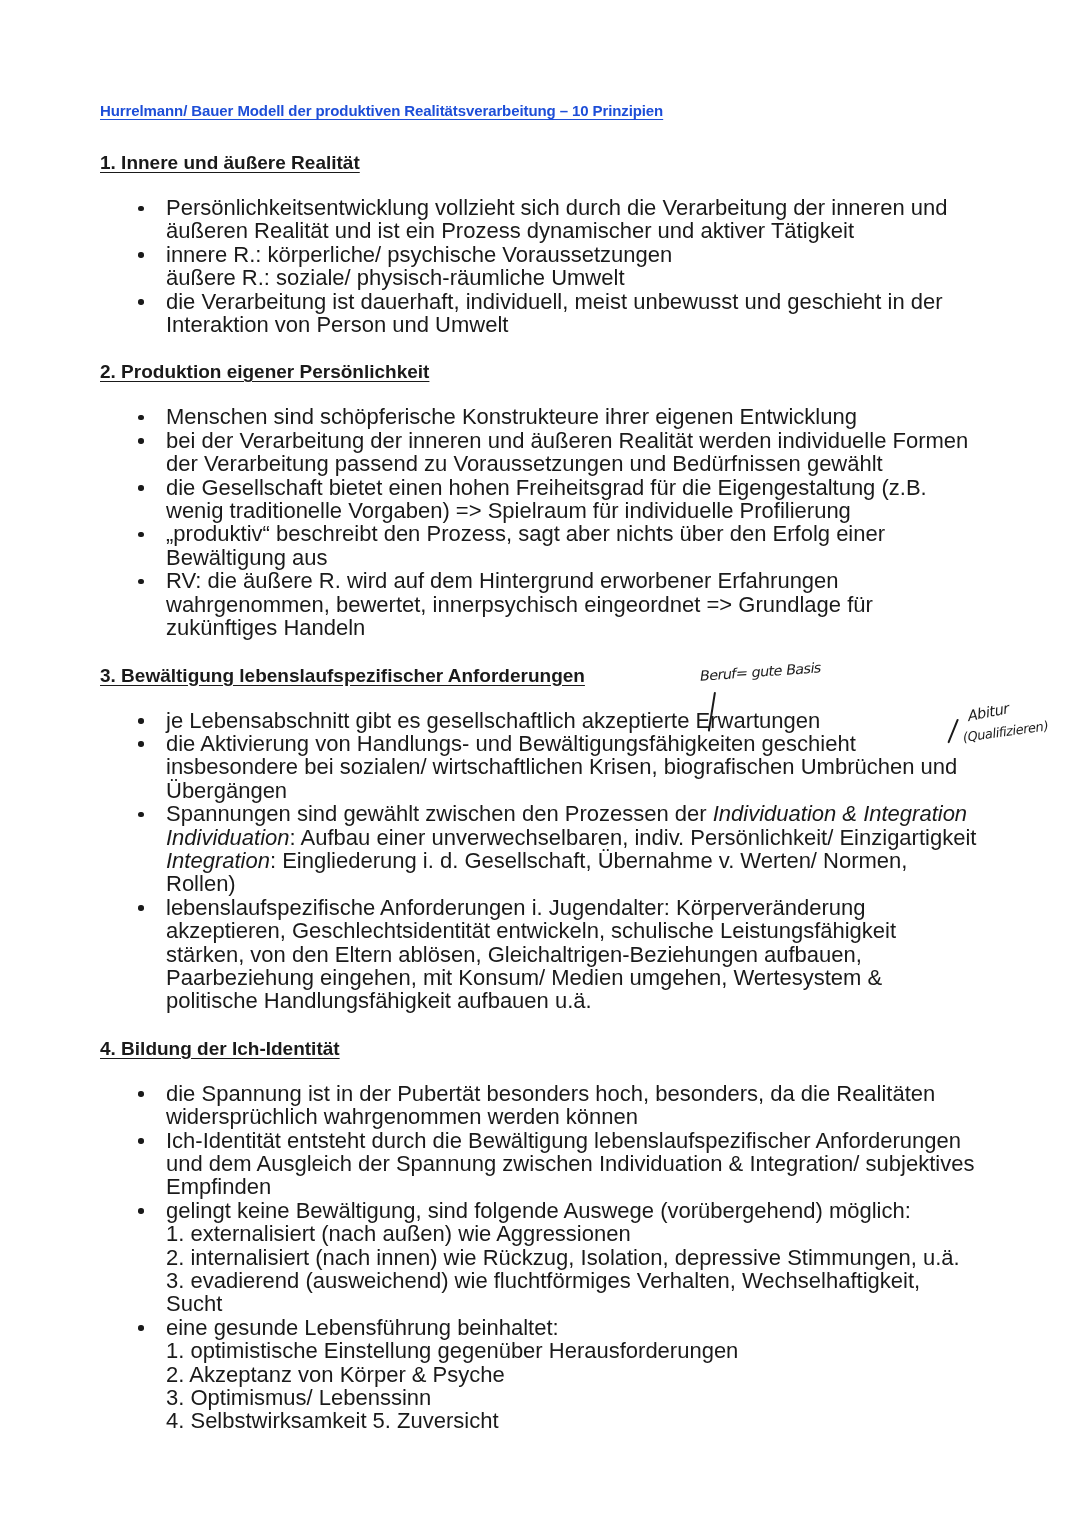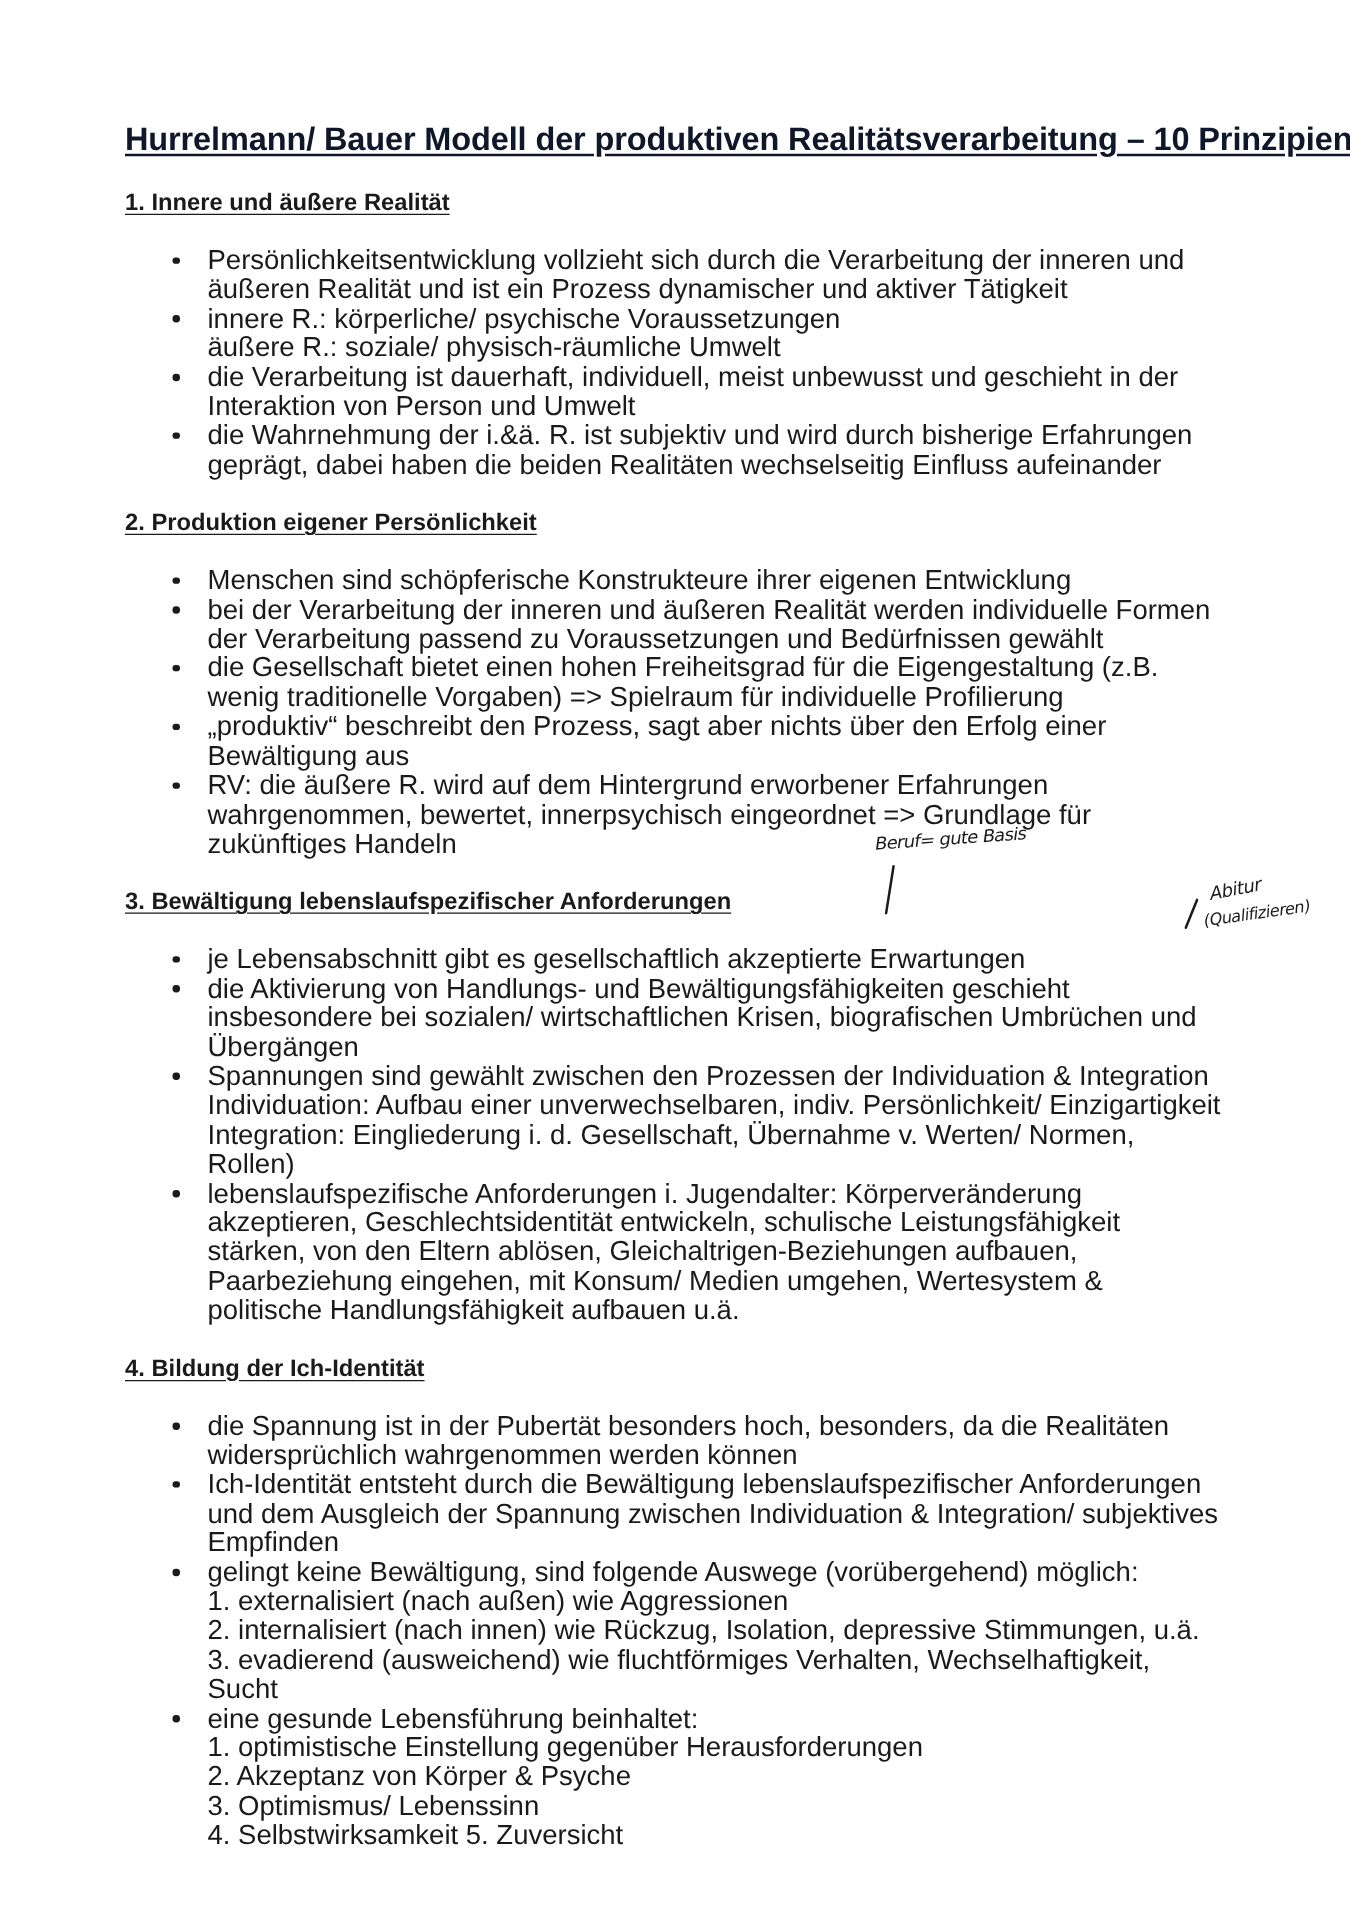--- a/index.html
+++ b/index.html
@@ -22,28 +22,28 @@
     height: 1527px;
     background: #ffffff;
   }
   .doc {
     position: absolute;
     left: 100px;
     top: 98px;
     width: 880px;
   }
   .doc-title {
-    font-size: 26px;
+    font-size: 15px;
     font-weight: bold;
     text-decoration: underline;
     text-underline-offset: 3px;
     line-height: 26px;
     letter-spacing: -0.1px;
     white-space: nowrap;
-    color: #0f172a;
+    color: #1d4ed8;
   }
   .section {
     margin-top: 0;
   }
   .section-heading {
     font-size: 19px;
     text-decoration: underline;
     text-underline-offset: 3px;
     line-height: 24px;
     color: #1a1a1a;
@@ -66,21 +66,21 @@
   ul.bullets > li::before {
     content: "";
     position: absolute;
     left: 38px;
     top: 9.5px;
     width: 5.5px;
     height: 5.5px;
     background: #1a1a1a;
     border-radius: 50%;
   }
-  .it { }
+  .it { font-style: italic; }
 
   
   .gap-title  { height: 27px; }
   .gap-head   { height: 21px; }
   .gap-sec    { height: 24px; }
 
   
   .hand {
     position: absolute;
     font-family: "DejaVu Sans", sans-serif;
@@ -145,21 +145,20 @@
     <div class="gap-title"></div>
 
     <div class="section">
       <div class="section-heading">1. Innere und äußere Realität</div>
       <div class="gap-head"></div>
       <ul class="bullets">
         <li style="white-space:pre-line">Persönlichkeitsentwicklung vollzieht sich durch die Verarbeitung der inneren und äußeren Realität und ist ein Prozess dynamischer und aktiver Tätigkeit</li>
         <li style="white-space:pre-line">innere R.: körperliche/ psychische Voraussetzungen
 äußere R.: soziale/ physisch-räumliche Umwelt</li>
         <li style="white-space:pre-line">die Verarbeitung ist dauerhaft, individuell, meist unbewusst und geschieht in der Interaktion von Person und Umwelt</li>
-        <li style="white-space:pre-line">die Wahrnehmung der i.&amp;ä. R. ist subjektiv und wird durch bisherige Erfahrungen geprägt, dabei haben die beiden Realitäten wechselseitig Einfluss aufeinander</li>
       </ul>
     </div>
 
     <div class="gap-sec"></div>
 
     <div class="section">
       <div class="section-heading">2. Produktion eigener Persönlichkeit</div>
       <div class="gap-head"></div>
       <ul class="bullets">
         <li style="white-space:pre-line">Menschen sind schöpferische Konstrukteure ihrer eigenen Entwicklung</li>

